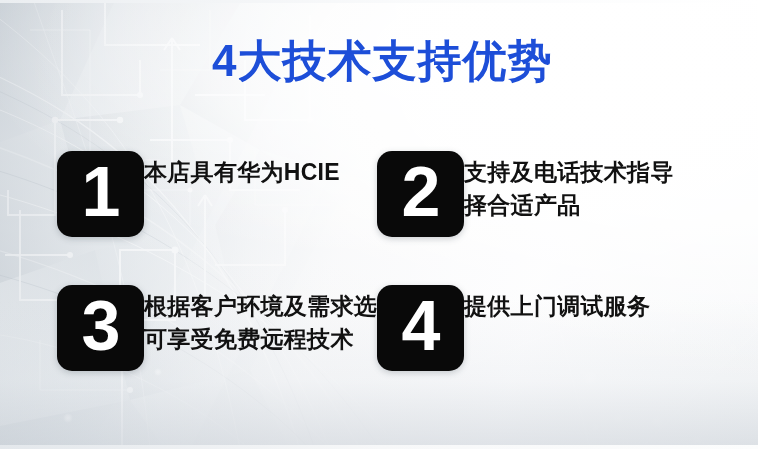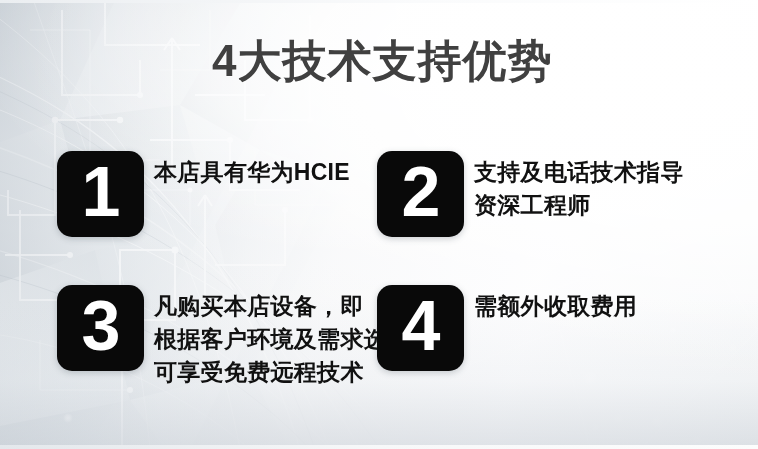--- a/index.html
+++ b/index.html
@@ -57,21 +57,21 @@
   }
 
   
   .title {
     position: absolute;
     left: 212px;
     top: 36px;
     font-size: 44px;
     line-height: 50px;
     font-weight: 700;
-    color: #404040;
+    color: #1d4ed8;
     letter-spacing: 1px;
     white-space: nowrap;
     text-shadow: 0 1px 0 rgba(255,255,255,0.6);
   }
 
   
   .grid {
     position: absolute;
     left: 0;
     top: 0;
@@ -104,21 +104,21 @@
   .badge-num {
     color: #ffffff;
     font-size: 70px;
     line-height: 70px;
     font-weight: 700;
     font-family: "Liberation Sans", "DejaVu Sans", sans-serif;
     letter-spacing: -1px;
     margin-top: -4px;
   }
   .feat-text {
-    margin-left: 10px;
+    margin-left: 0;
     padding-top: 5px;
     font-size: 23px;
     line-height: 33px;
     font-weight: 700;
     color: #111111;
     white-space: nowrap;
     letter-spacing: 0.3px;
   }
   .feat-line { display: block; }
 </style>
@@ -279,38 +279,37 @@
         <span class="feat-line">本店具有华为HCIE</span>
       </div>
     </div>
 
     <div class="feature f2">
       <div class="badge">
         <span class="badge-num">2</span>
       </div>
       <div class="feat-text">
         <span class="feat-line">支持及电话技术指导</span>
-        <span class="feat-line">资深工程师</span>
+        <span class="feat-line">择合适产品</span>
       </div>
     </div>
 
     <div class="feature f3">
       <div class="badge">
         <span class="badge-num">3</span>
       </div>
       <div class="feat-text">
-        <span class="feat-line">凡购买本店设备，即</span>
         <span class="feat-line">根据客户环境及需求选</span>
         <span class="feat-line">可享受免费远程技术</span>
       </div>
     </div>
 
     <div class="feature f4">
       <div class="badge">
         <span class="badge-num">4</span>
       </div>
       <div class="feat-text">
-        <span class="feat-line">需额外收取费用</span>
+        <span class="feat-line">提供上门调试服务</span>
       </div>
     </div>
 
   </div>
 </div>
 
 </body></html>

